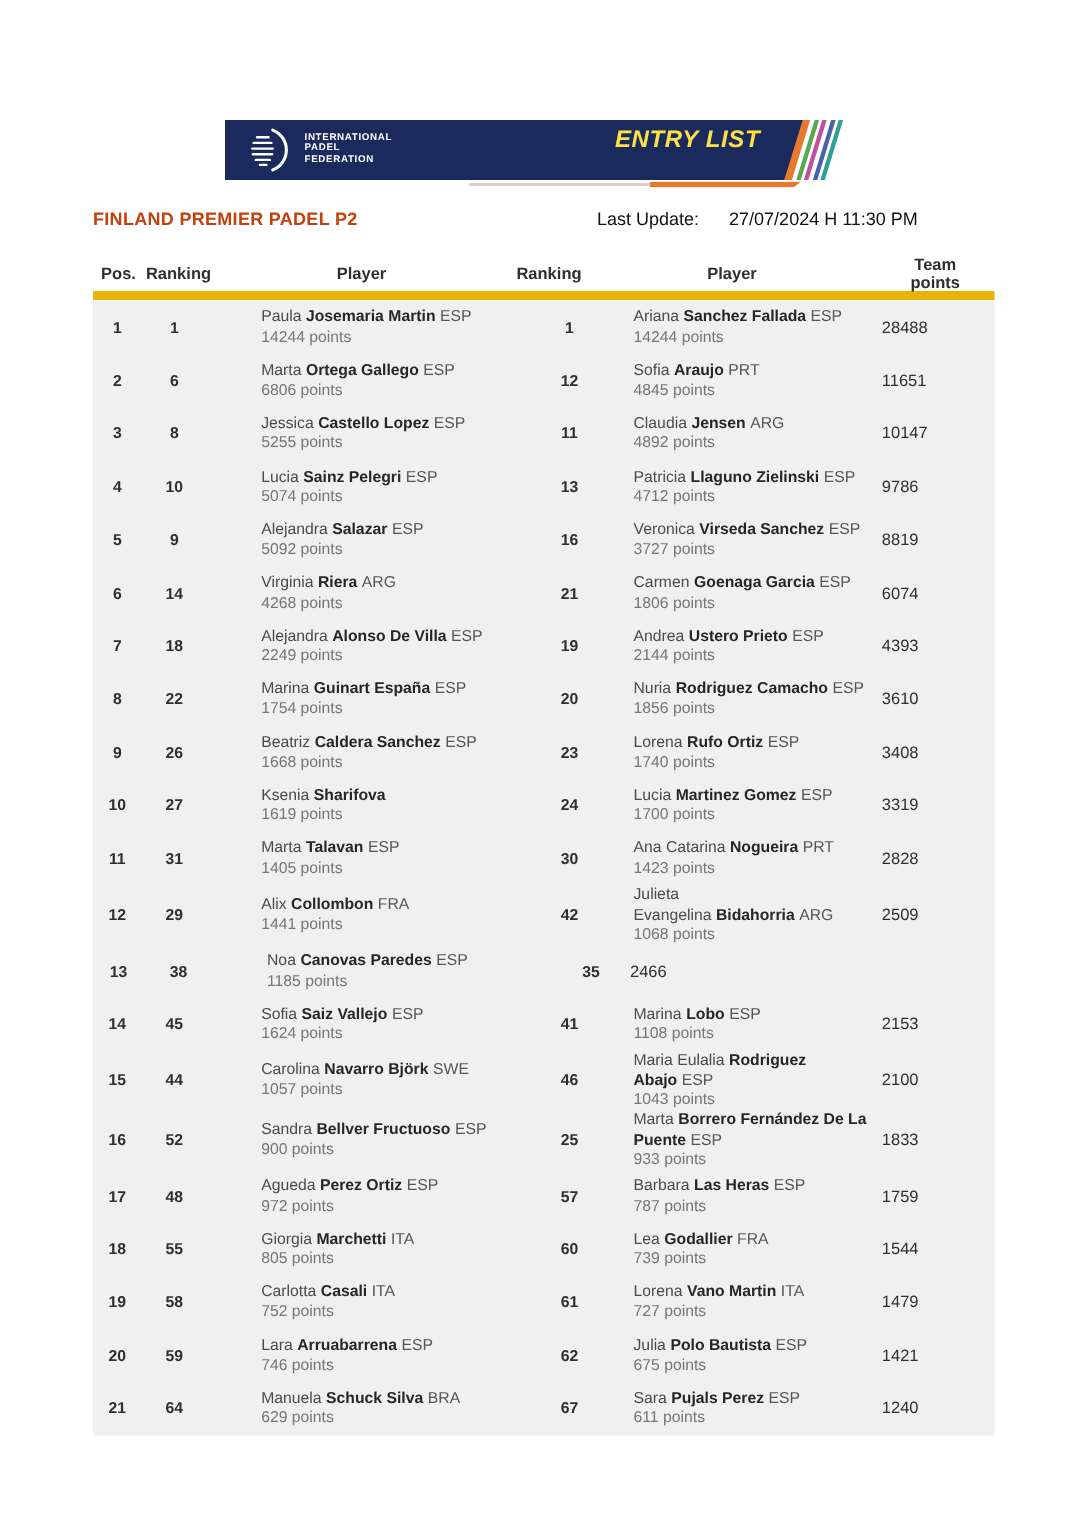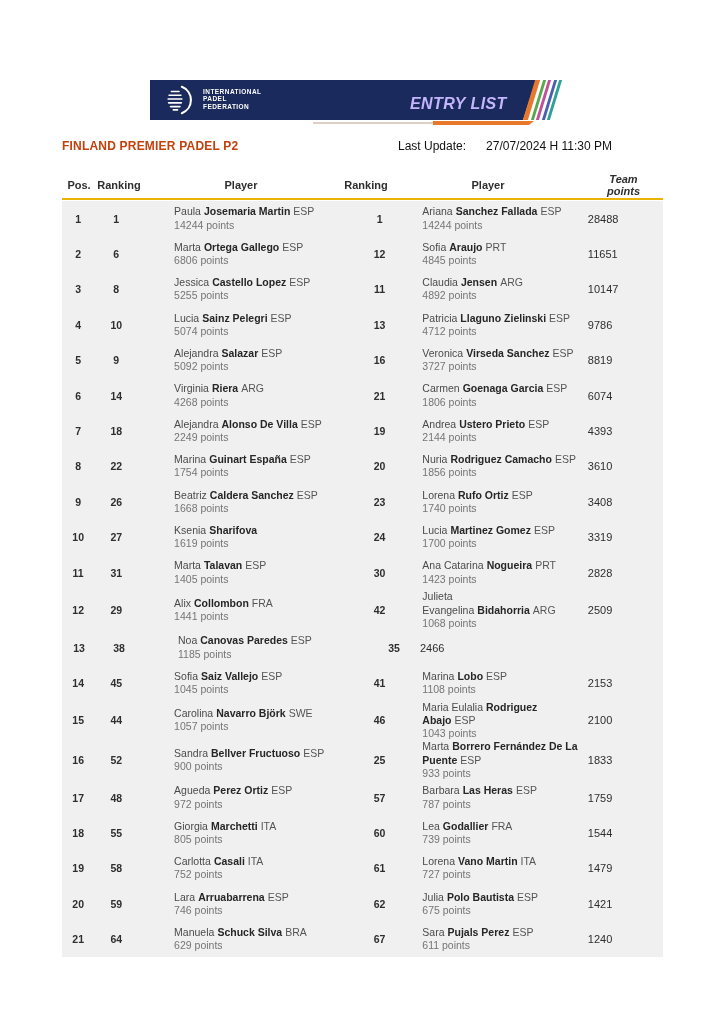--- a/index.html
+++ b/index.html
@@ -6,42 +6,42 @@
   .page{position:relative;width:724px;height:1024px;background:#ffffff;
         font-family:"Liberation Sans",sans-serif;overflow:hidden;}
 
   
   .banner{position:absolute;left:150px;top:80px;width:412px;height:48px;}
   .banner-navy{position:absolute;left:0;top:0;width:386px;height:40px;background:#1a2a5c;
                clip-path:polygon(0 0,100% 0,calc(100% - 13px) 100%,0 100%);}
   .logo-svg{position:absolute;left:12px;top:3px;}
   .org-text{position:absolute;left:53px;top:8px;color:#ffffff;font-size:6.5px;font-weight:700;
             line-height:7.4px;letter-spacing:.45px;}
-  .entry-list{position:absolute;left:260px;top:15px;width:110px;color:#c4b5fd;font-size:16px;
+  .entry-list{position:absolute;left:260px;top:5px;width:110px;color:#fde047;font-size:16px;
               font-weight:700;font-style:italic;letter-spacing:.4px;white-space:nowrap;}
   .stripes{position:absolute;left:379px;top:0;height:40px;display:flex;gap:2.5px;}
   .stripe{height:40px;transform:skewX(-17deg);}
   .underline-gray{position:absolute;left:163px;top:42px;width:122px;height:2px;background:#ddcfc6;}
   .underline-orange{position:absolute;left:283px;top:41px;width:101px;height:4px;background:#e8792c;
                     clip-path:polygon(0 0,100% 0,calc(100% - 5px) 100%,0 100%);}
 
   
   .event-title{position:absolute;left:62px;top:139px;font-size:12px;font-weight:700;color:#c2410c;letter-spacing:.2px;}
   .last-update{position:absolute;left:398px;top:139px;font-size:12px;color:#111111;display:flex;gap:20px;white-space:nowrap;}
 
   
   .thead{position:absolute;left:62px;top:172px;width:601px;height:28px;display:flex;align-items:center;
-         border-bottom:2px solid #eab308;box-sizing:border-box;}
+         border-bottom:6px solid #eab308;box-sizing:border-box;}
   .th{font-size:11px;font-weight:700;color:#2e2e2e;text-align:center;}
   .h-pos{width:34px;}
   .h-r1{width:46px;}
   .h-p1{width:198px;}
   .h-r2{width:52px;}
   .h-p2{width:192px;}
-  .h-team{width:79px;line-height:12px;font-style:italic;}
+  .h-team{width:79px;line-height:12px;}
   .h-team .wrapbox{width:46px;margin:0 auto;}
 
   .tbody{position:absolute;left:62px;top:201px;width:601px;background:#f0f0f0;}
   .tr{display:flex;align-items:center;min-height:35.4px;}
   .td{font-size:10.5px;color:#3a3a3a;box-sizing:border-box;}
   .c-pos{width:34px;text-align:center;font-weight:700;color:#2e2e2e;}
   .c-r1{width:46px;text-align:center;font-weight:700;color:#2e2e2e;}
   .c-p1{width:198px;padding-left:8px;margin-left:28px;}
   .c-r2{width:52px;text-align:center;font-weight:700;color:#2e2e2e;}
   .c-p2{width:192px;padding-left:18px;}
@@ -281,21 +281,21 @@
           <div class="pts">1185 points</div>
         </div>
         <div class="td c-r2">35</div>
         <div class="td c-team">2466</div>
       </div>
       <div class="tr">
         <div class="td c-pos">14</div>
         <div class="td c-r1">45</div>
         <div class="td c-p1">
           <div class="name"><span class="fn">Sofia</span><span class="ln">Saiz Vallejo</span><span class="cc">ESP</span></div>
-          <div class="pts">1045 points</div>
+          <div class="pts">1624 points</div>
         </div>
         <div class="td c-r2">41</div>
         <div class="td c-p2">
           <div class="name"><span class="fn">Marina</span><span class="ln">Lobo</span><span class="cc">ESP</span></div>
           <div class="pts">1108 points</div>
         </div>
         <div class="td c-team">2153</div>
       </div>
       <div class="tr">
         <div class="td c-pos">15</div>

